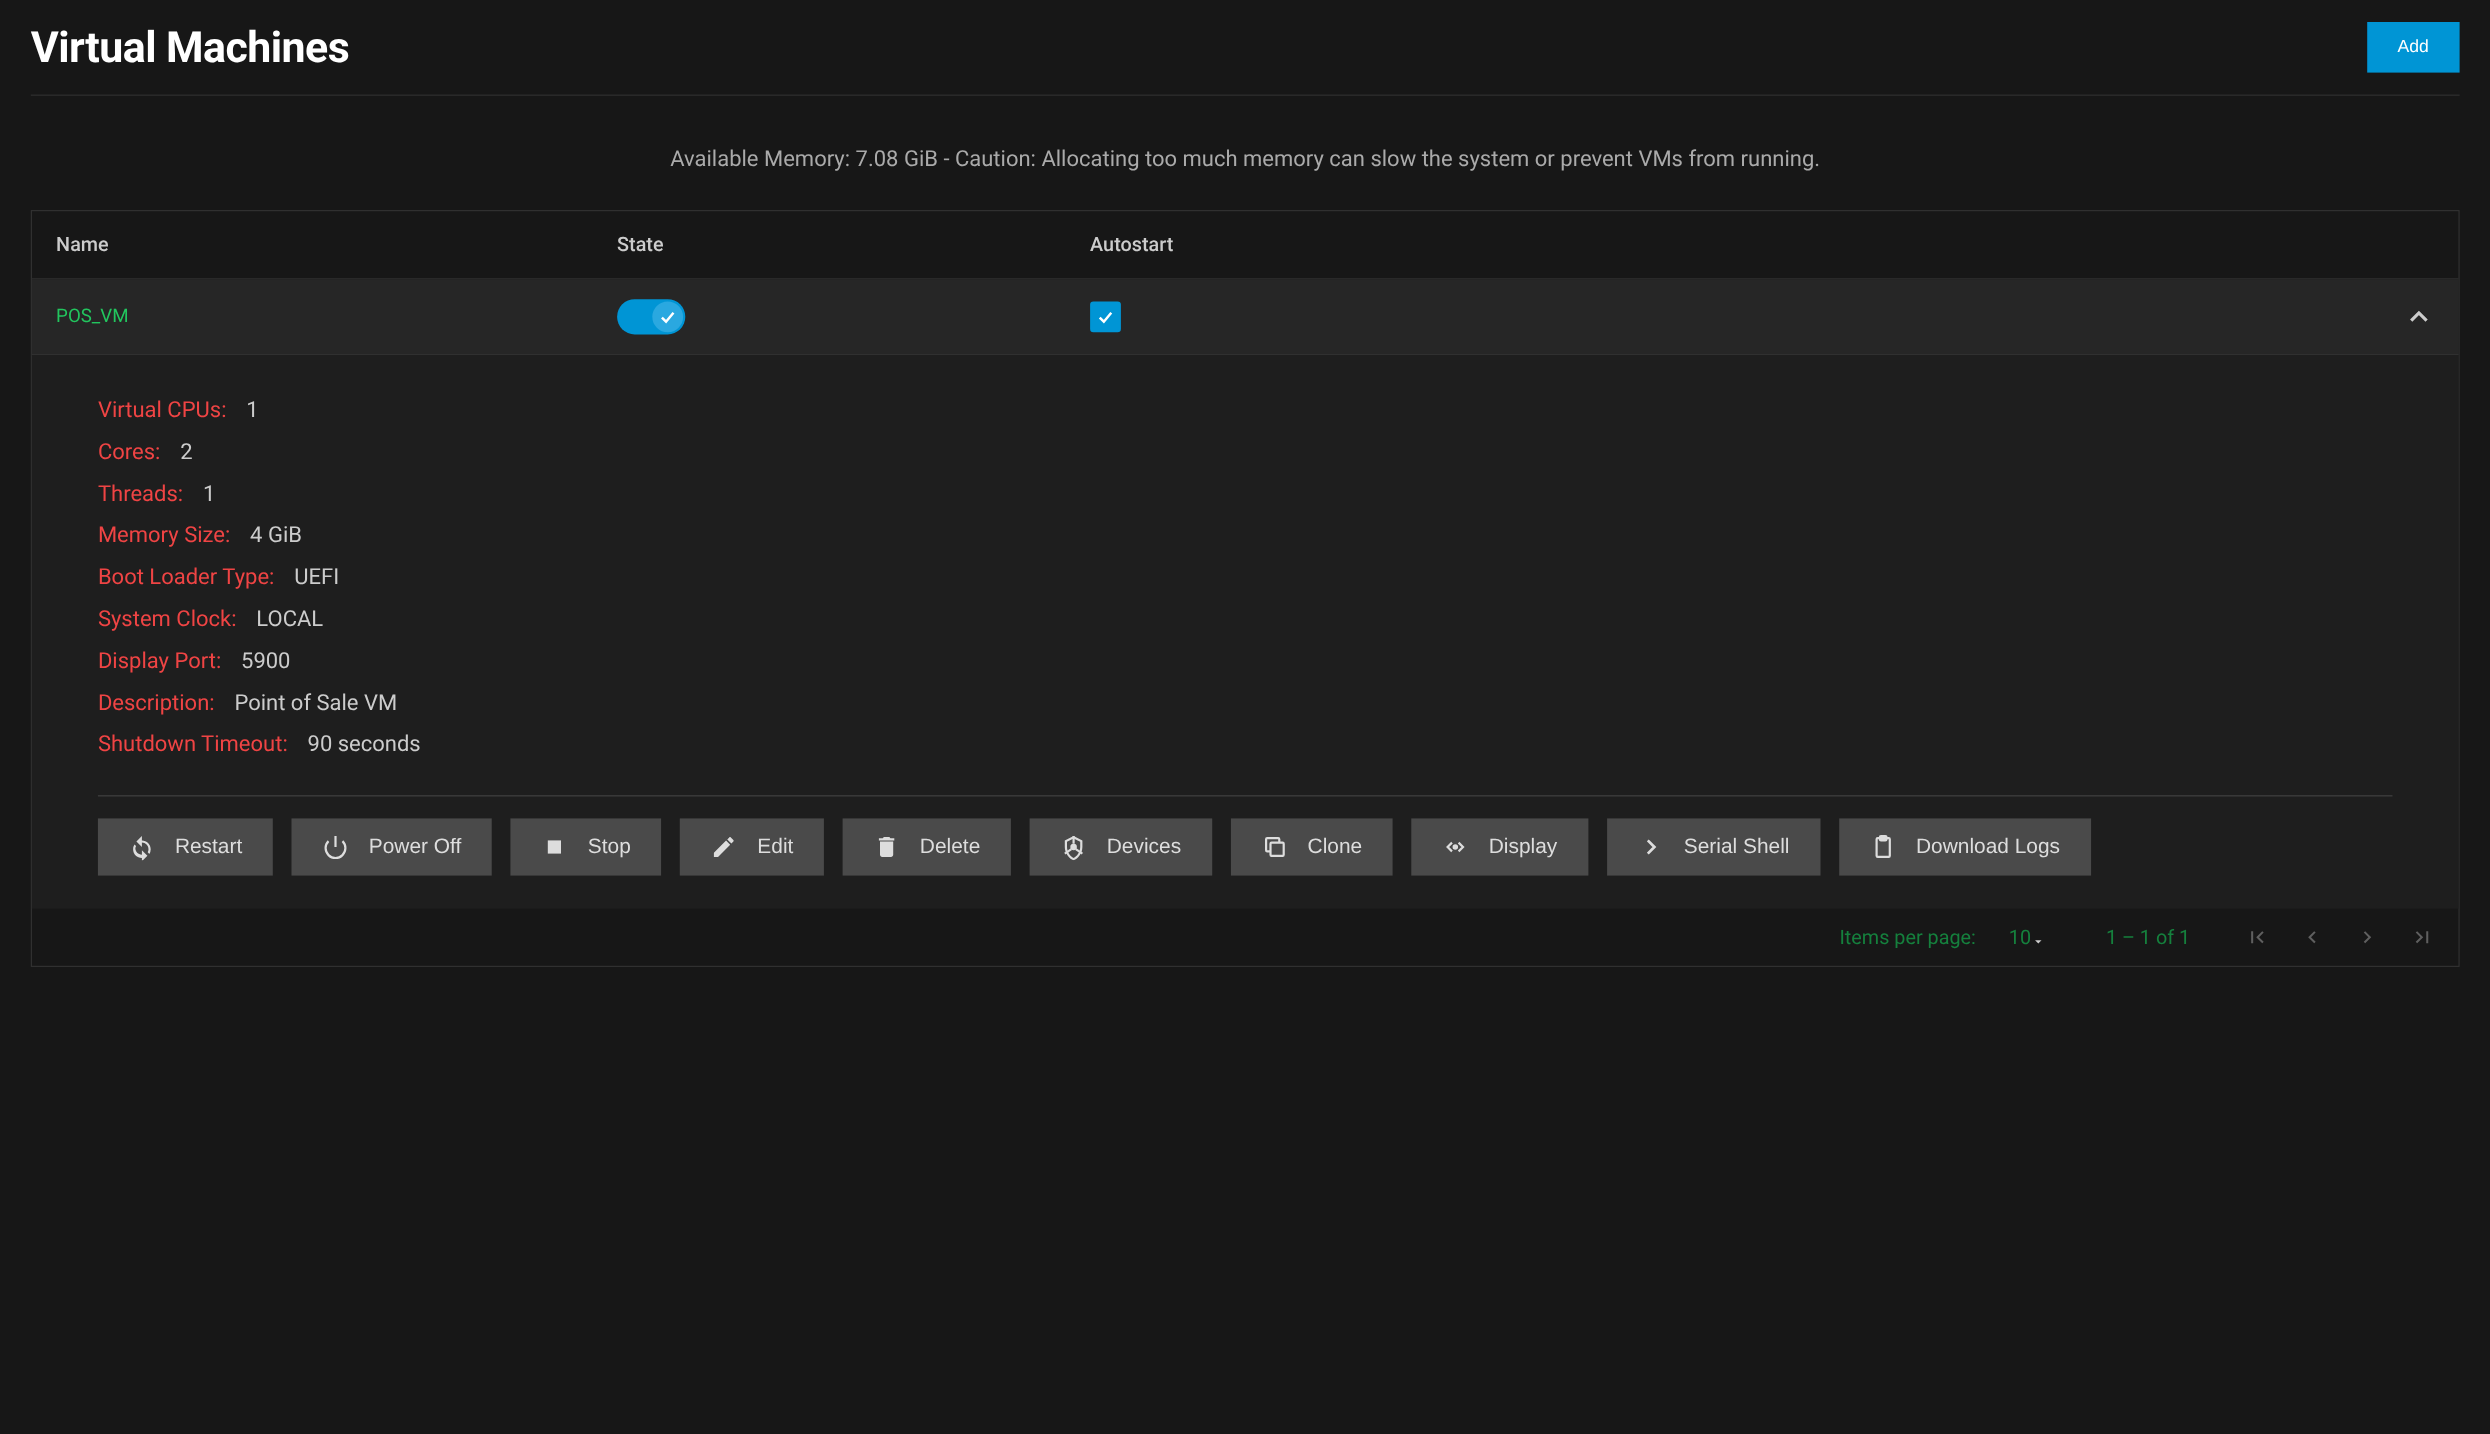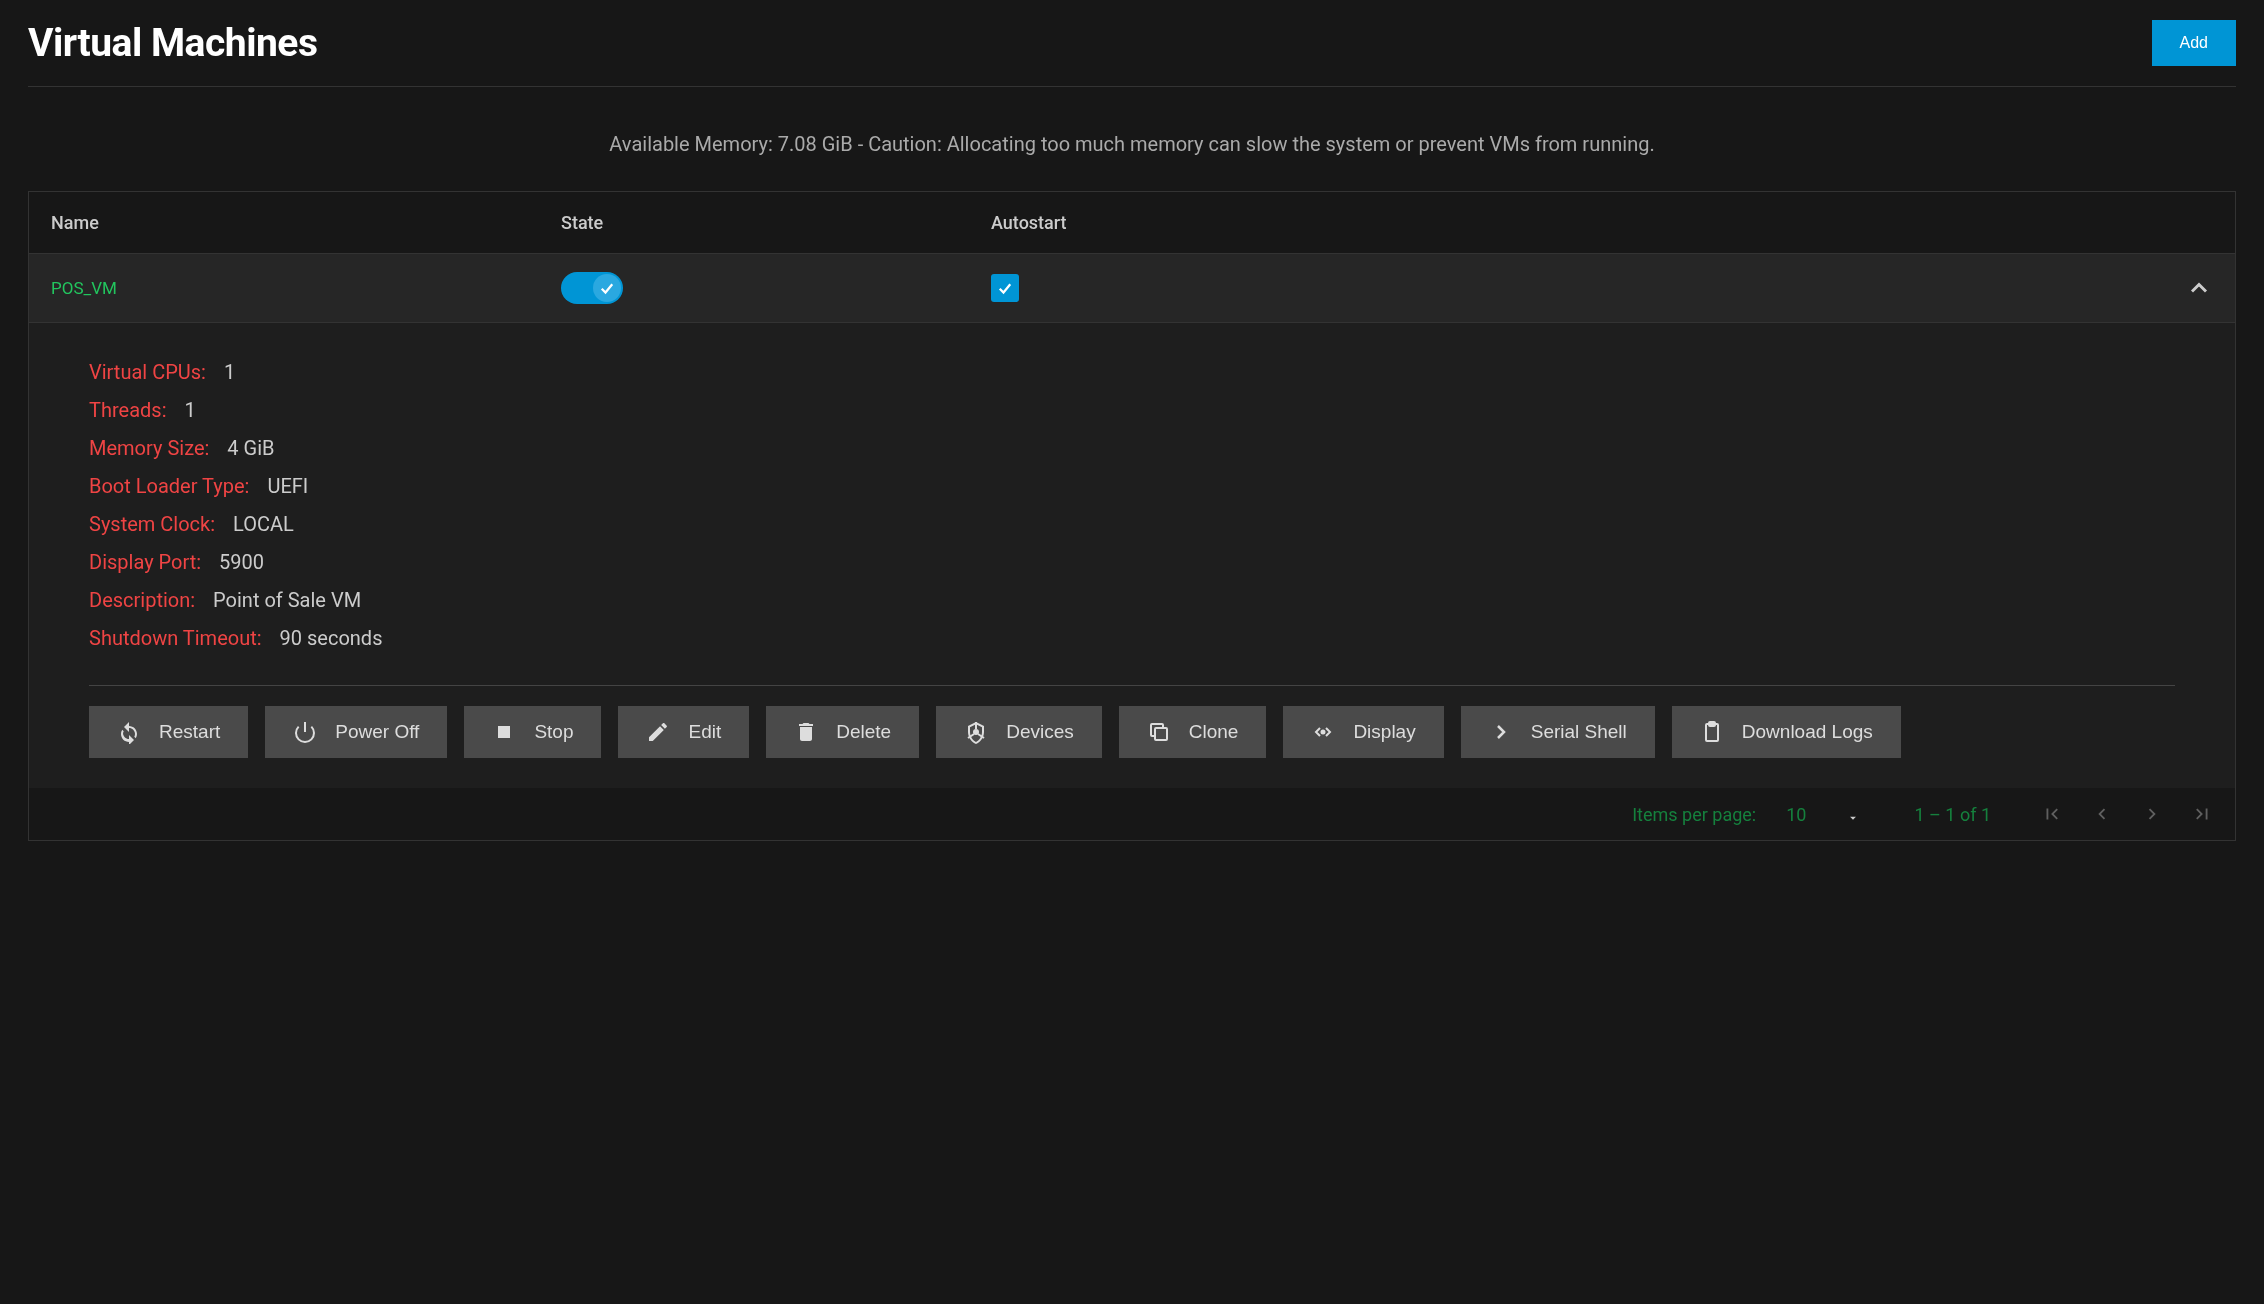--- a/index.html
+++ b/index.html
@@ -137,21 +137,20 @@
   justify-content: flex-end;
   align-items: center;
   padding: 15px 22px;
   gap: 30px;
   color: #15803d;
   font-size: 18px;
 }
 .page-select {
   display: flex;
   align-items: flex-end;
-  gap: 40px;
   cursor: pointer;
 }
 .page-nav {
   display: flex;
   gap: 28px;
 }
 .page-nav svg { width: 22px; height: 22px; cursor: pointer; }
 .nav-disabled { opacity: 0.4; }
 </style>
 </head>
@@ -192,20 +191,21 @@
     </div>
     <div class="expand-col">
       <svg class="chevron-svg" viewBox="0 0 24 24" fill="none" stroke="#ccc" stroke-width="2.5">
           <polyline points="6 15 12 9 18 15"></polyline>
         </svg>
     </div>
   </div>
 
   <div class="details-panel">
     <div class="detail-row"><span class="detail-label">Virtual CPUs:</span><span class="detail-value">1</span></div>
+    <div class="detail-row"><span class="detail-label">Cores:</span><span class="detail-value">2</span></div>
     <div class="detail-row"><span class="detail-label">Threads:</span><span class="detail-value">1</span></div>
     <div class="detail-row"><span class="detail-label">Memory Size:</span><span class="detail-value">4 GiB</span></div>
     <div class="detail-row"><span class="detail-label">Boot Loader Type:</span><span class="detail-value">UEFI</span></div>
     <div class="detail-row"><span class="detail-label">System Clock:</span><span class="detail-value">LOCAL</span></div>
     <div class="detail-row"><span class="detail-label">Display Port:</span><span class="detail-value">5900</span></div>
     <div class="detail-row"><span class="detail-label">Description:</span><span class="detail-value">Point of Sale VM</span></div>
     <div class="detail-row"><span class="detail-label">Shutdown Timeout:</span><span class="detail-value">90 seconds</span></div>
 
     <div class="actions-divider"></div>
 

